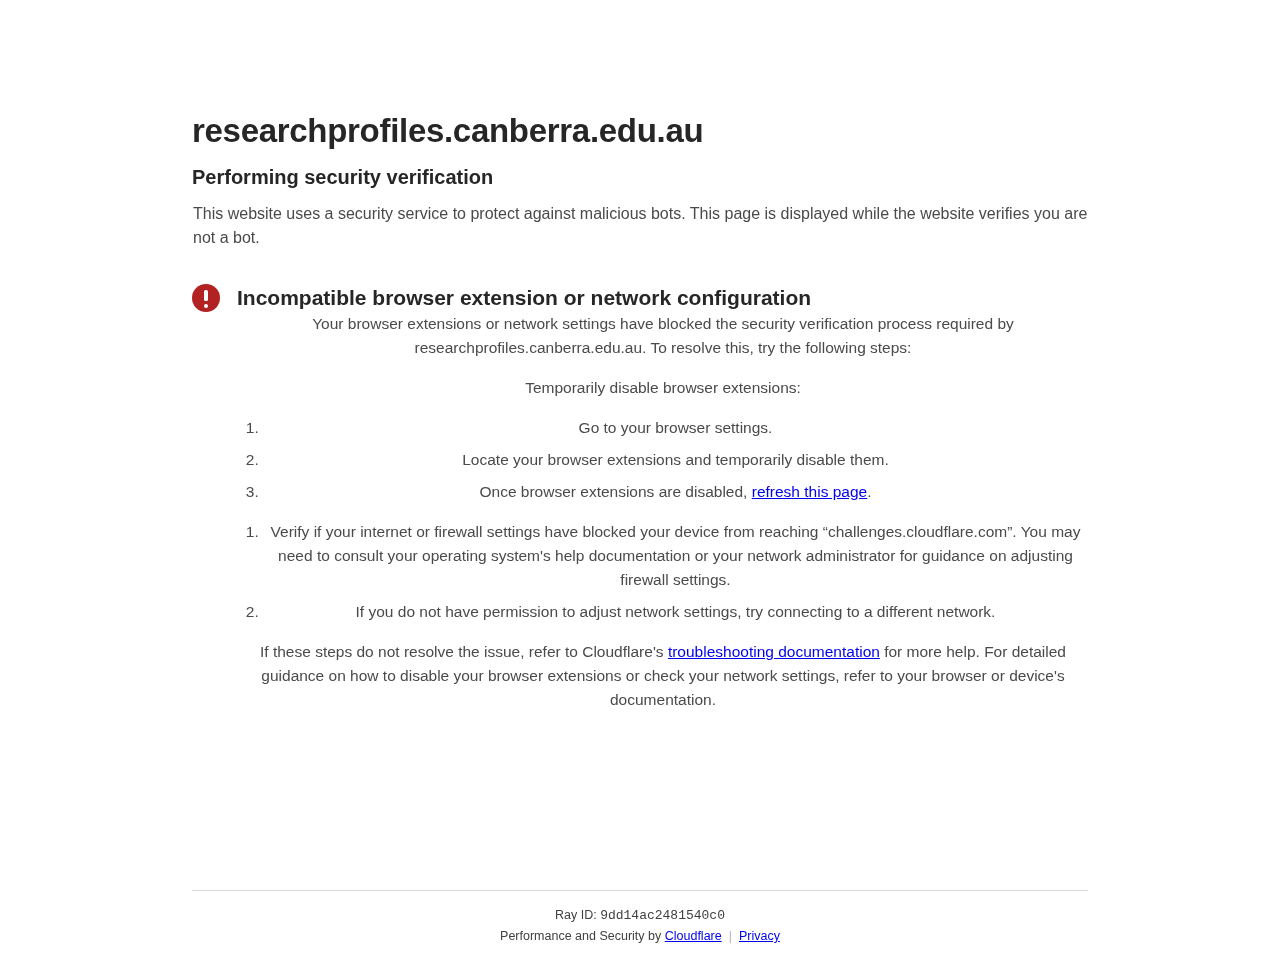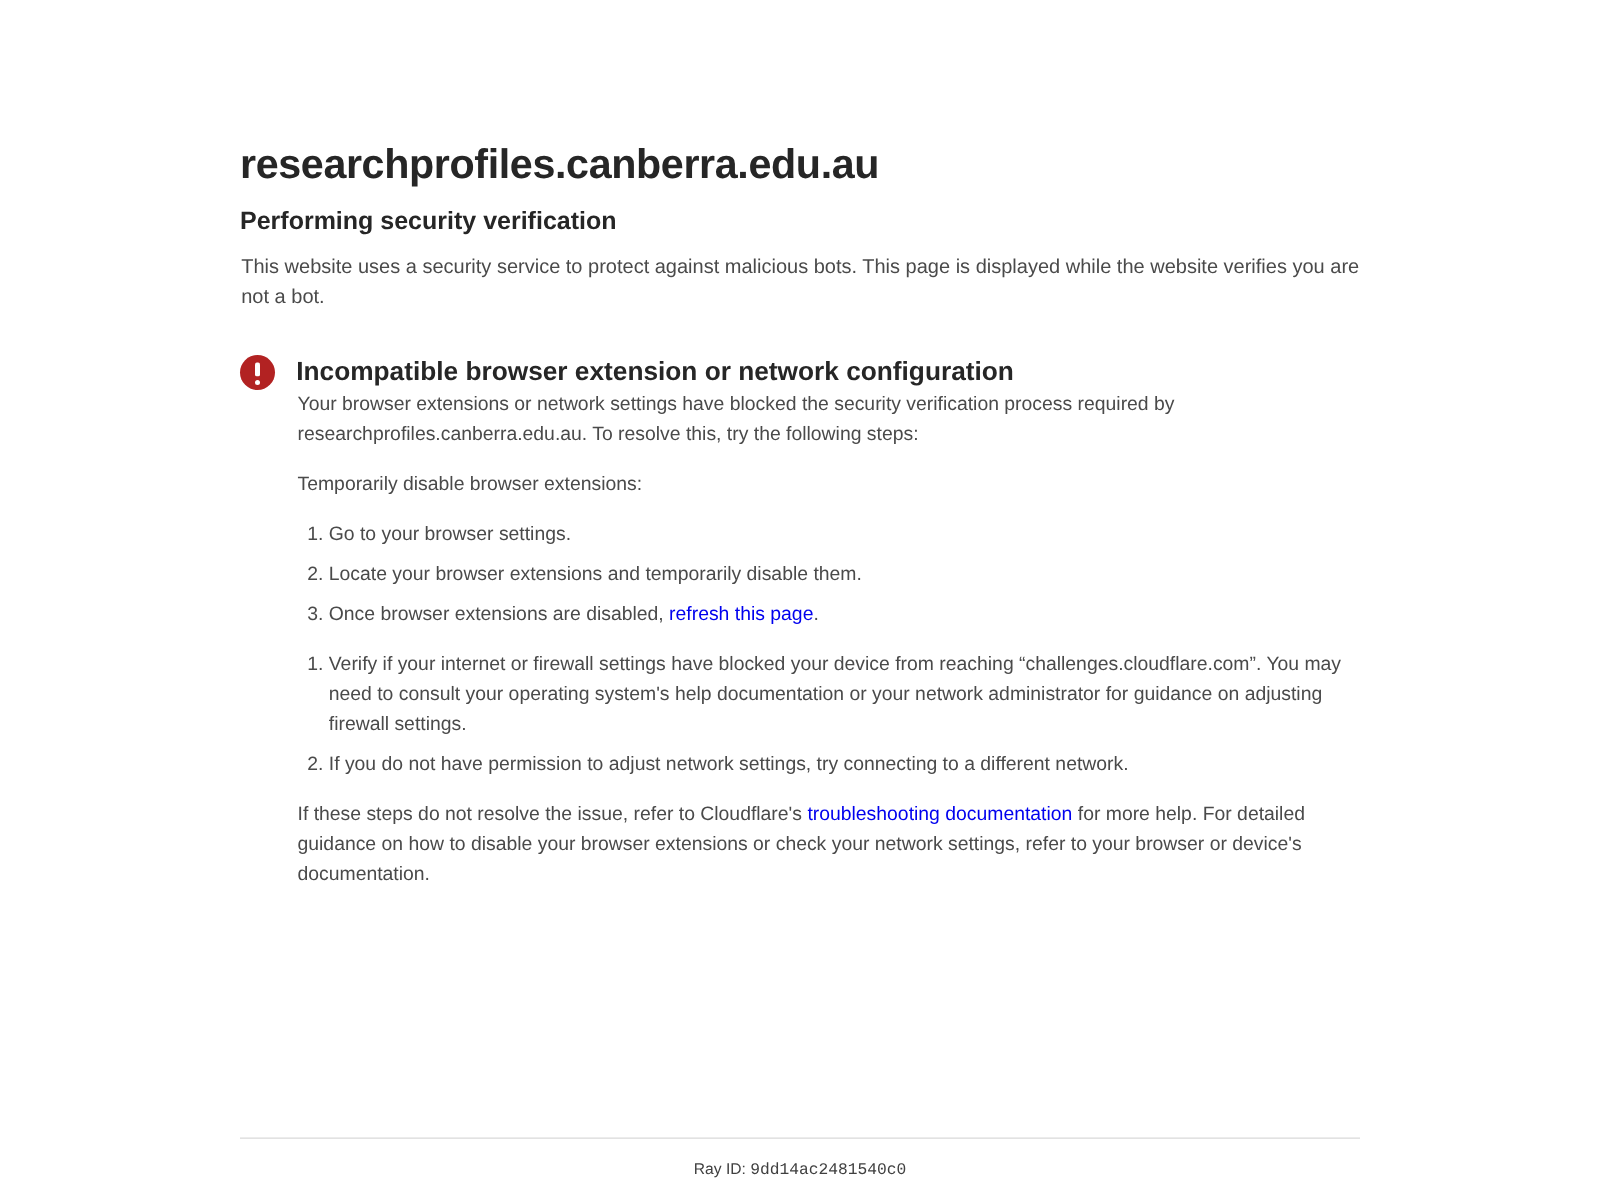--- a/index.html
+++ b/index.html
@@ -84,30 +84,32 @@
     font-size: 21px;
     font-weight: 600;
     color: var(--heading-text);
     margin: 0;
   }
   .error-body {
     margin-left: 46px;
     font-size: 15.5px;
     line-height: 24px;
     color: var(--body-text);
+    text-align: center;
   }
   .error-body p { margin: 0 0 16px 0; }
   ol.steps {
     margin: 0 0 16px 0;
     padding-left: 25px;
     list-style: decimal;
   }
   ol.steps li { margin-bottom: 8px; }
   a.link {
     color: var(--link);
+    text-decoration: underline;
     cursor: pointer;
   }
   footer {
     width: 896px;
     margin: 0 auto;
     flex: 0 0 auto;
     padding-bottom: 14px;
   }
   .footer-divider {
     border: none;
@@ -163,13 +165,16 @@
 
     <p><span>If these steps do not resolve the issue, refer to Cloudflare's </span><a class="link">troubleshooting documentation</a><span> for more help. For detailed guidance on how to disable your browser extensions or check your network settings, refer to your browser or device's documentation.</span></p>
   </div>
 </div>
 
 <footer>
   <hr class="footer-divider">
   <div class="footer-line">
     <span>Ray ID: </span><span class="ray-id-value">9dd14ac2481540c0</span>
   </div>
+  <div class="footer-line">
+    <span>Performance and Security by </span><a class="link">Cloudflare</a><span class="footer-sep">|</span><a class="link">Privacy</a>
+  </div>
 </footer>
 
 </body></html>

